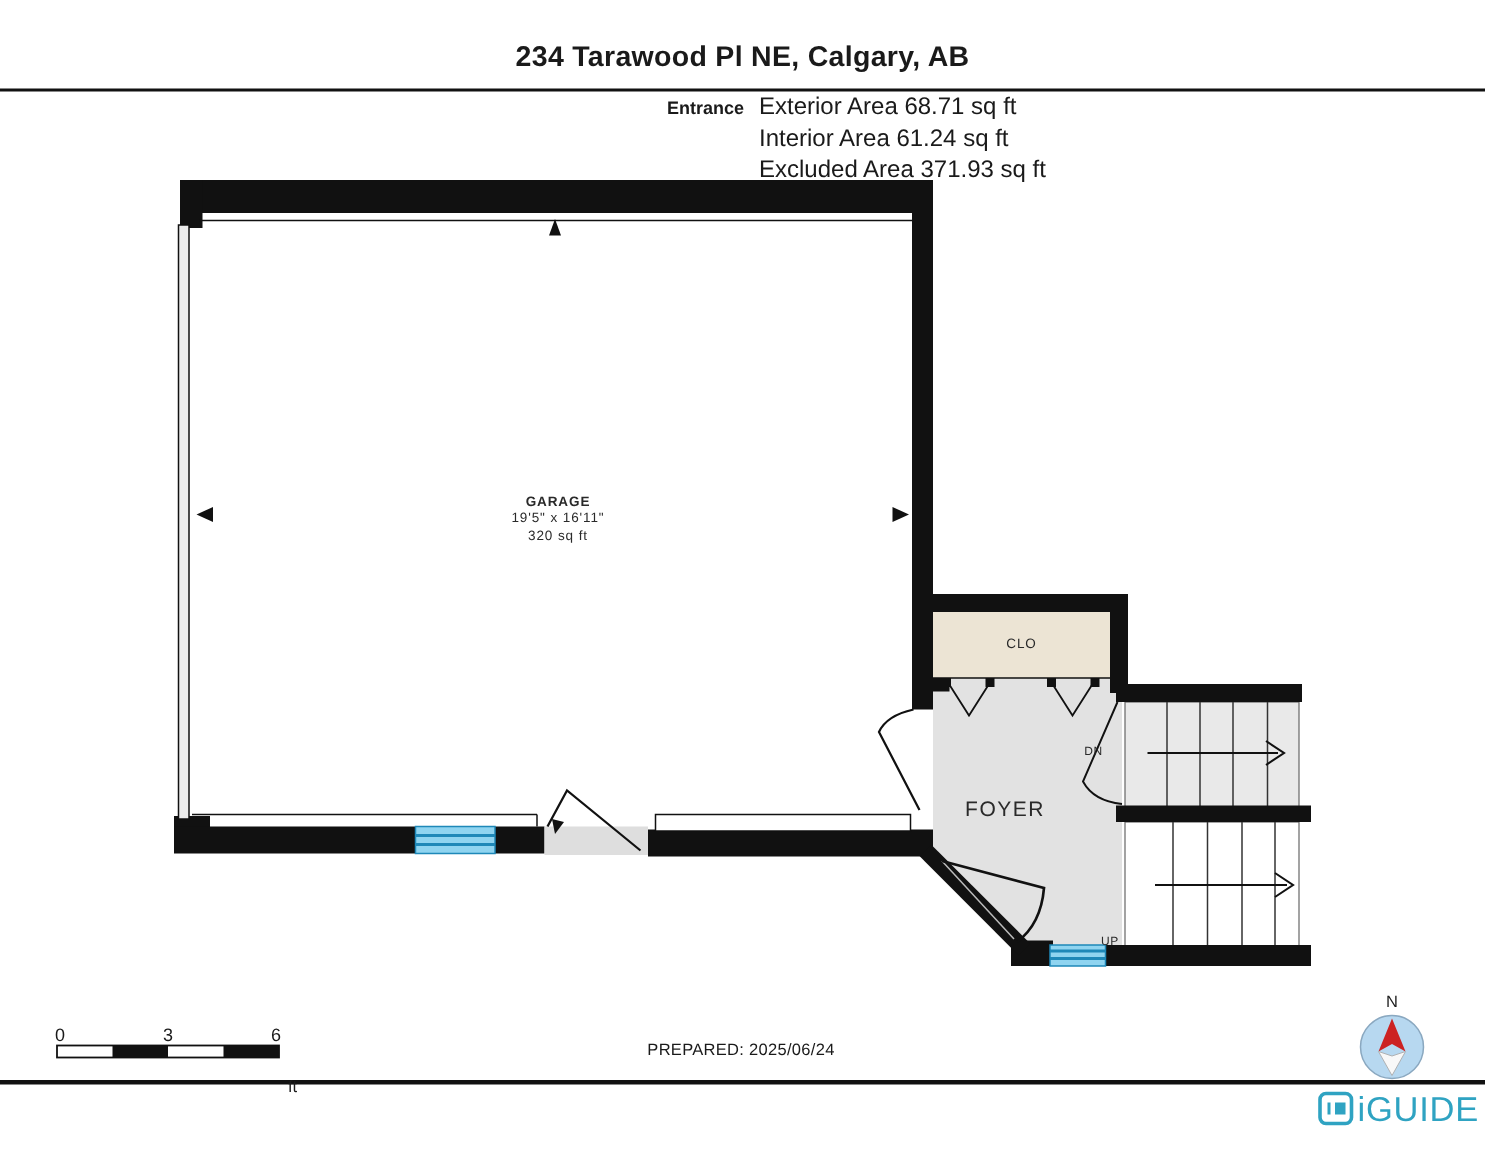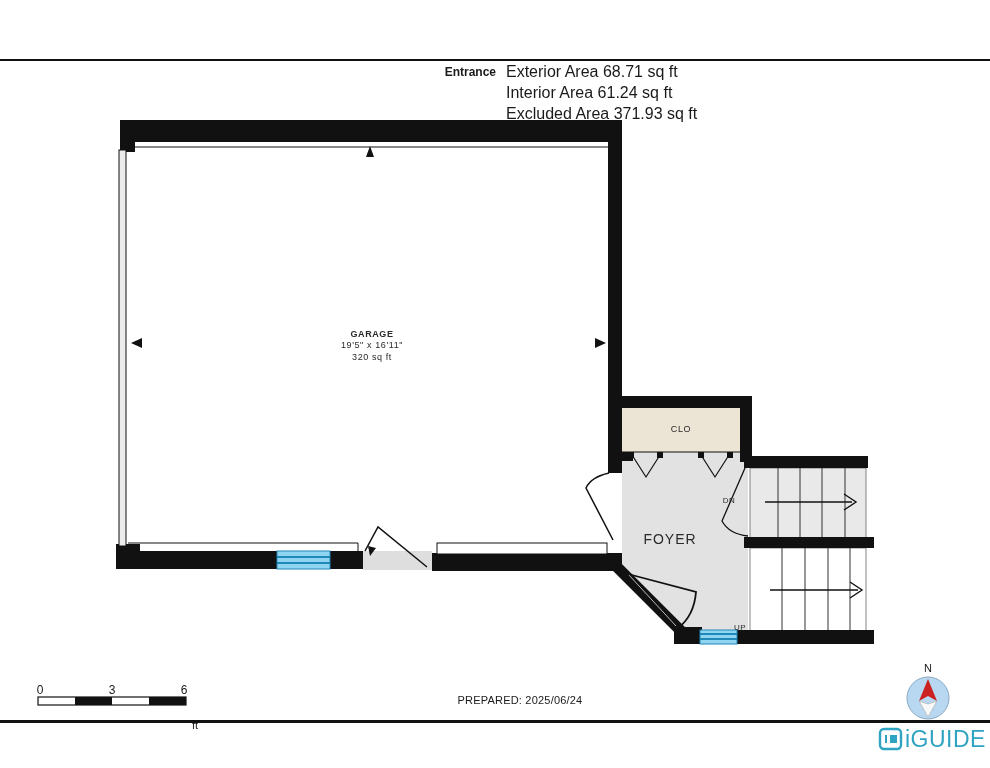--- a/index.html
+++ b/index.html
@@ -132,38 +132,39 @@
       <polygon points="928,717 919,701 928,704 937,701" fill="#f8f8f8" stroke="#aaa" stroke-width="0.6"></polygon>
     </g>
 
     <g>
       <rect x="880" y="729" width="21" height="20" rx="4" fill="none" stroke="#2fa3c2" stroke-width="2.4"></rect>
       <rect x="890" y="735" width="7" height="8" fill="#2fa3c2"></rect>
       <rect x="885" y="735" width="2" height="8" fill="#2fa3c2"></rect>
     </g>
   </svg>
 
+  <div class="abs ctr title" style="left:495px;top:28px;">234 Tarawood Pl NE, Calgary, AB</div>
 
   <div class="abs info-b" style="left:396px;top:65px;width:100px;">Entrance</div>
   <div class="abs info" style="left:506px;top:65px;">Exterior Area 68.71 sq ft</div>
   <div class="abs info" style="left:506px;top:86px;">Interior Area 61.24 sq ft</div>
   <div class="abs info" style="left:506px;top:107px;">Excluded Area 371.93 sq ft</div>
 
   <div class="abs ctr room" style="left:372px;top:329px;font-weight:bold;">GARAGE</div>
   <div class="abs ctr room" style="left:372px;top:340px;">19'5" x 16'11"</div>
   <div class="abs ctr room" style="left:372px;top:352px;">320 sq ft</div>
   <div class="abs ctr room" style="left:681px;top:424px;">CLO</div>
   <div class="abs ctr foyer-lbl" style="left:670px;top:531px;">FOYER</div>
   <div class="abs ctr room-sm" style="left:729px;top:496px;">DN</div>
   <div class="abs ctr room-sm" style="left:740px;top:583px;margin-top:40px;">UP</div>
 
   <div class="abs ctr scale-num" style="left:40px;top:683px;">0</div>
   <div class="abs ctr scale-num" style="left:112px;top:683px;">3</div>
   <div class="abs ctr scale-num" style="left:184px;top:683px;">6</div>
   <div class="abs" style="left:192px;top:695px;font-size:11px;margin-top:24px;">ft</div>
 
-  <div class="abs ctr prepared" style="left:520px;top:694px;">PREPARED: 2025/06/24</div>
+  <div class="abs ctr prepared" style="left:494px;top:694px;">PREPARED: 2025/06/24</div>
 
   <div class="abs ctr north" style="left:928px;top:662px;">N</div>
 
   <div class="abs brand" style="left:905px;top:726px;">iGUIDE</div>
 
 </div>
 
 </body></html>

